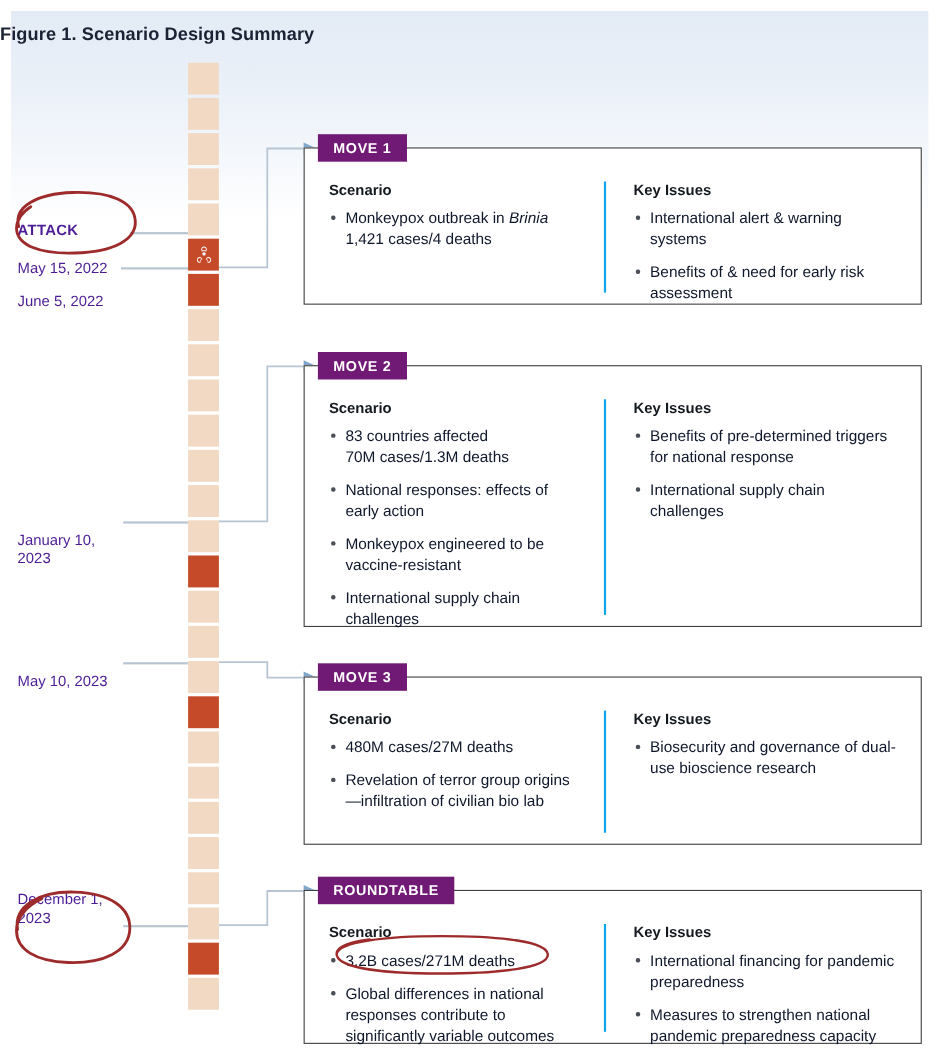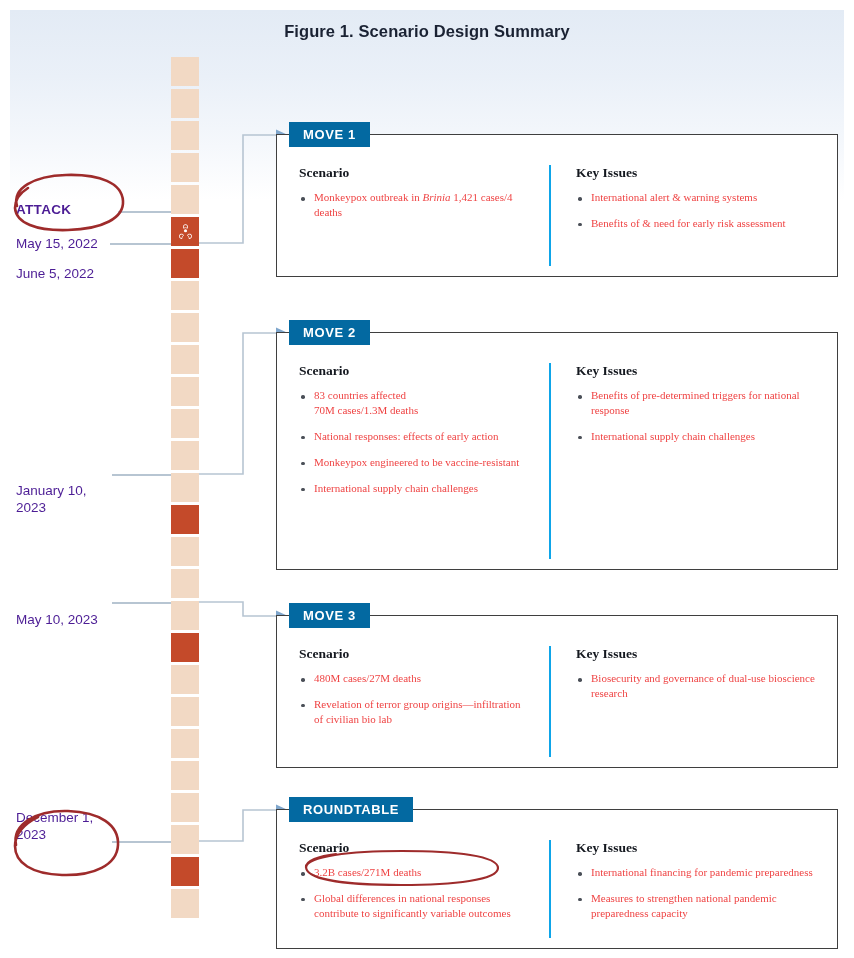--- a/index.html
+++ b/index.html
@@ -19,21 +19,21 @@
     position:absolute;
     left:10px;top:10px;
     width:834px;height:190px;
     background:linear-gradient(180deg,#e3ebf5 0%,#eaf0f8 35%,#f5f8fc 72%,#ffffff 100%);
     z-index:0;
   }
   
   .fig-title{
     position:absolute;
     left:0;top:22px;width:854px;
-    text-align:center;
+    text-align:left;
     font-size:16.5px;
     font-weight:bold;
     color:#1a2233;
     letter-spacing:.1px;
     z-index:6;
   }
   
   .timeline{
     position:absolute;
     left:171px;top:57px;
@@ -85,21 +85,21 @@
   }
   
   .card{
     position:absolute;
     z-index:4;
   }
   .card-badge{
     position:absolute;
     left:13px;top:0;
     height:25px;
-    background:#0369a1;
+    background:#701a75;
     color:#ffffff;
     font-size:13px;
     font-weight:bold;
     letter-spacing:.6px;
     display:flex;align-items:center;
     padding:0 14px;
     box-sizing:border-box;
     z-index:2;
   }
   .card-body{
@@ -113,21 +113,20 @@
   }
   .card-cols{
     display:flex;
     width:100%;
     padding:30px 0 10px 0;
     box-sizing:border-box;
   }
   .col{
     box-sizing:border-box;
     padding:0 16px 0 22px;
-    font-family:Liberation Serif, serif;
   }
   .col.scenario{width:268px;}
   .col.keyissues{
     width:282px;
     border-left:2px solid #0ea5e9;
     padding-left:25px;
     margin-left:4px;
   }
   .col-head{
     font-size:13.5px;
@@ -135,23 +134,23 @@
     color:#14181f;
     margin:0 0 9px 0;
   }
   ul.bullets{
     margin:0;padding:0;list-style:none;
   }
   ul.bullets li{
     position:relative;
     padding-left:15px;
     margin-bottom:11px;
-    font-size:11px;
+    font-size:14px;
     line-height:1.36;
-    color:#ef4444;
+    color:#0f172a;
   }
   ul.bullets li:last-child{margin-bottom:0;}
   ul.bullets li::before{
     content:"";
     position:absolute;
     left:2px;top:7px;
     width:3.5px;height:3.5px;
     border-radius:50%;
     background:#4a4f57;
   }

